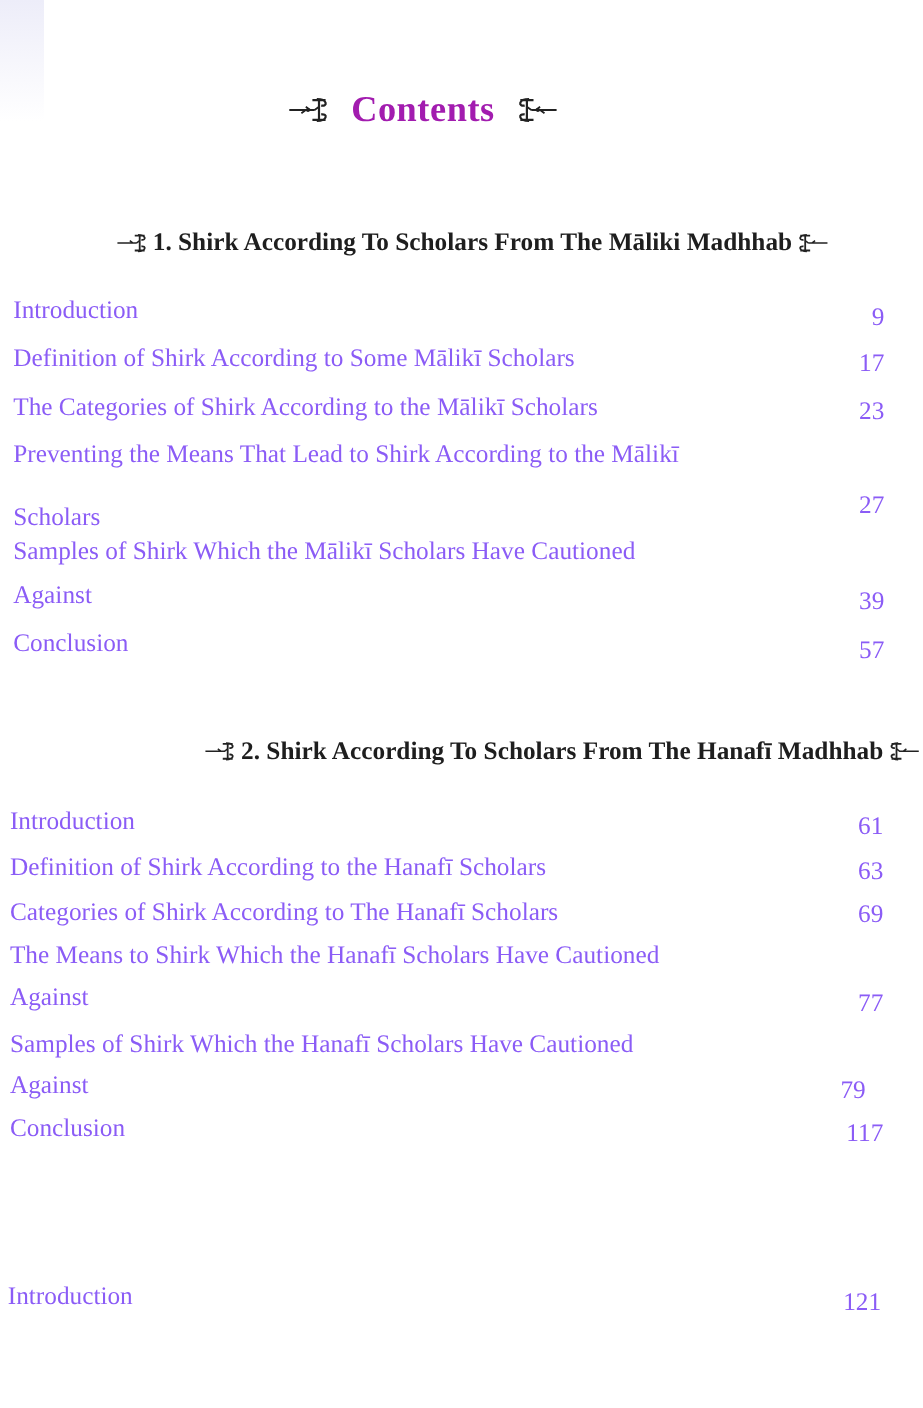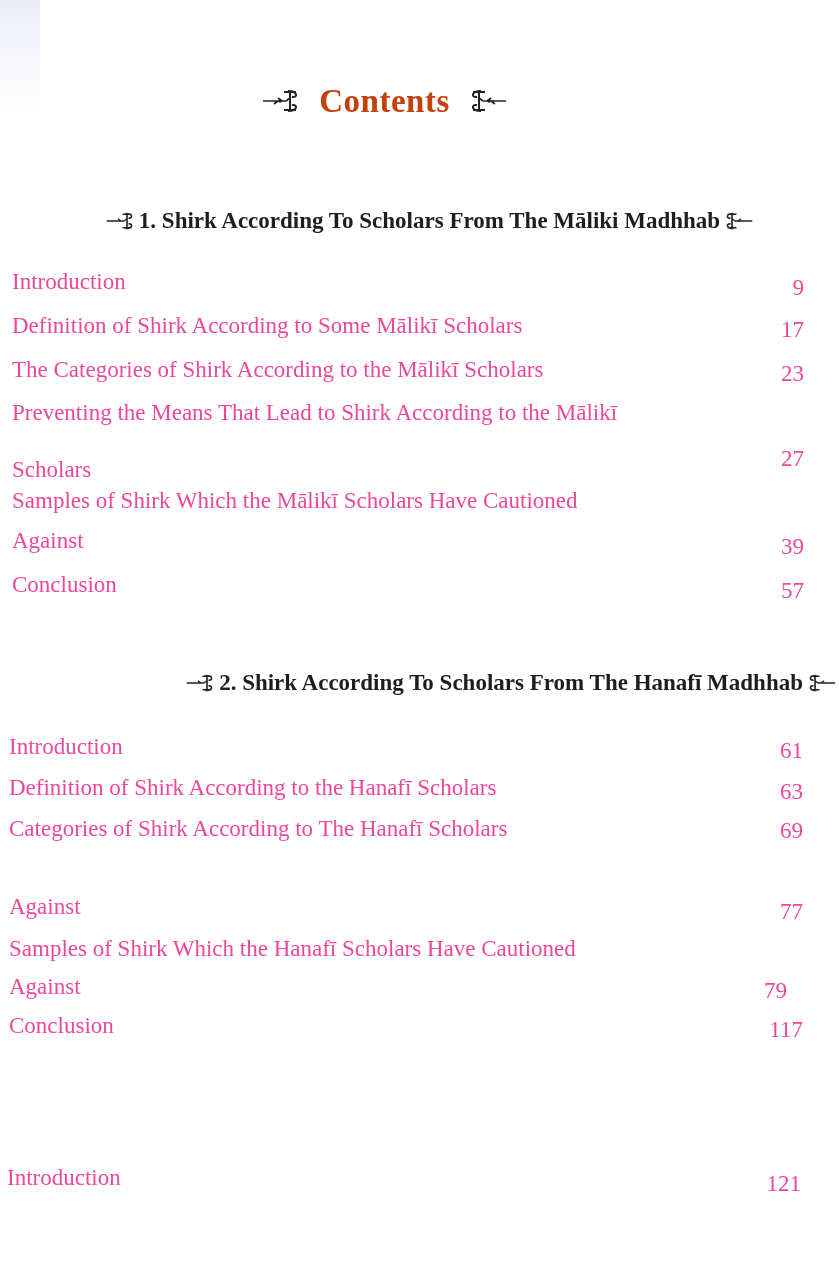--- a/index.html
+++ b/index.html
@@ -7,30 +7,30 @@
     width: 839px; height: 1280px; background: #ffffff; position: relative; overflow: hidden;
     font-family: "Liberation Serif", "DejaVu Serif", serif; color: #1e1e1e;
   }
   .page { position: absolute; left: 0; top: 0; width: 839px; height: 1280px; }
   .edge-tint {
     position: absolute; left: 0; top: 0; width: 40px; height: 110px;
     background: linear-gradient(180deg, rgba(225,225,245,0.6), rgba(255,255,255,0));
   }
   .title {
     position: absolute; top: 80px; left: 0; width: 769px; text-align: center;
-    font-size: 33px; font-weight: bold; letter-spacing: 0.5px; color: #c2410c;
+    font-size: 33px; font-weight: bold; letter-spacing: 0.5px; color: #a21caf;
   }
   .orn { display: inline-block; vertical-align: middle; }
   .orn svg { display: block; }
   .section-head {
     position: absolute; left: 0; width: 839px; text-align: center;
     font-size: 23px; font-weight: bold; color: #1e1e1e; white-space: nowrap;
   }
   .section-head .orn { margin: 0 3px; }
-  .entry { position: absolute; font-size: 23px; line-height: 40px; white-space: nowrap; color: #ec4899; }
+  .entry { position: absolute; font-size: 23px; line-height: 40px; white-space: nowrap; color: #8b5cf6; }
   .entry-text { position: absolute; left: 0; }
   .entry-page { position: absolute; text-align: right; }
 </style>
 </head>
 <body>
 
 <div class="page">
   <div class="edge-tint"></div>
 
   <div class="title">
@@ -110,20 +110,21 @@
   </div>
   <div class="entry" style="left:9px; top:768px; width:794px;">
     <span class="entry-text">Definition of Shirk According to the Hanafī Scholars</span>
     <span class="entry-page" style="right:0; top:4px;">63</span>
   </div>
   <div class="entry" style="left:9px; top:809px; width:794px;">
     <span class="entry-text">Categories of Shirk According to The Hanafī Scholars</span>
     <span class="entry-page" style="right:0; top:2px;">69</span>
   </div>
   <div class="entry" style="left:9px; top:848px; width:794px; height:84px;">
+    <span class="entry-text">The Means to Shirk Which the Hanafī Scholars Have Cautioned</span>
     <span class="entry-text" style="top:39px;">Against</span>
     <span class="entry-page" style="right:0; top:44px;">77</span>
   </div>
   <div class="entry" style="left:9px; top:929px; width:794px; height:84px;">
     <span class="entry-text">Samples of Shirk Which the Hanafī Scholars Have Cautioned</span>
     <span class="entry-text" style="top:38px;">Against</span>
     <span class="entry-page" style="right:16px; top:42px;text-align:right;">79</span>
   </div>
   <div class="entry" style="left:9px; top:1006px; width:794px;">
     <span class="entry-text">Conclusion</span>

